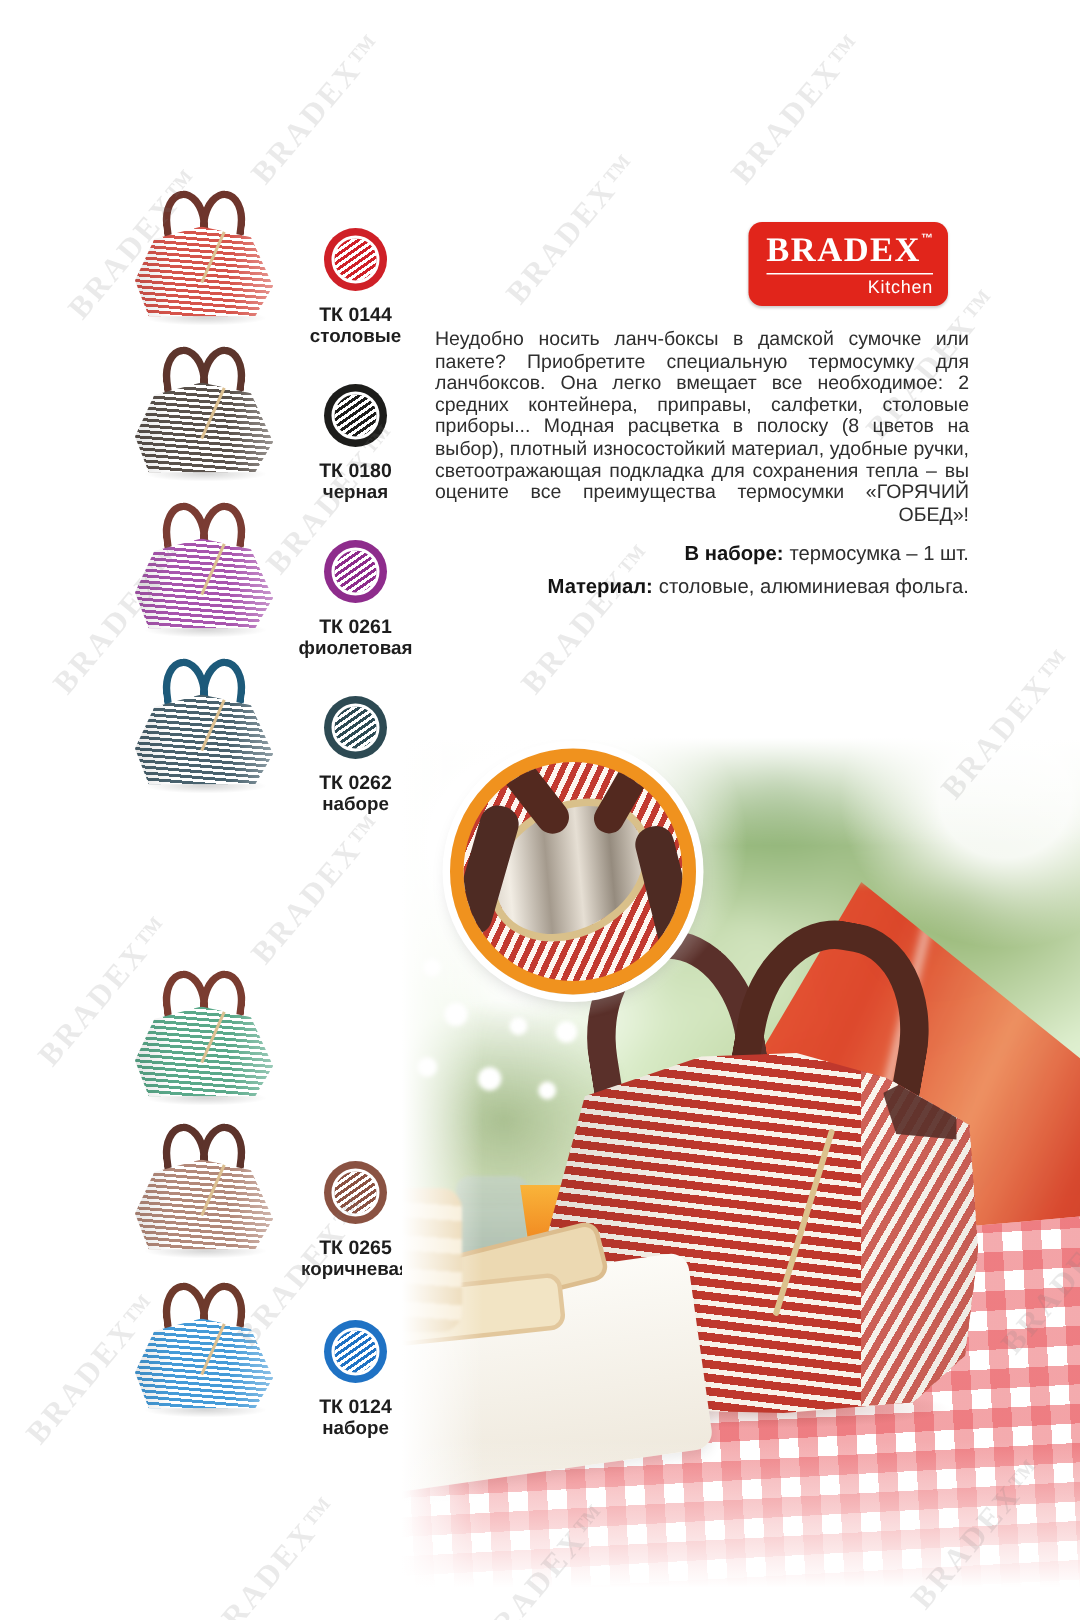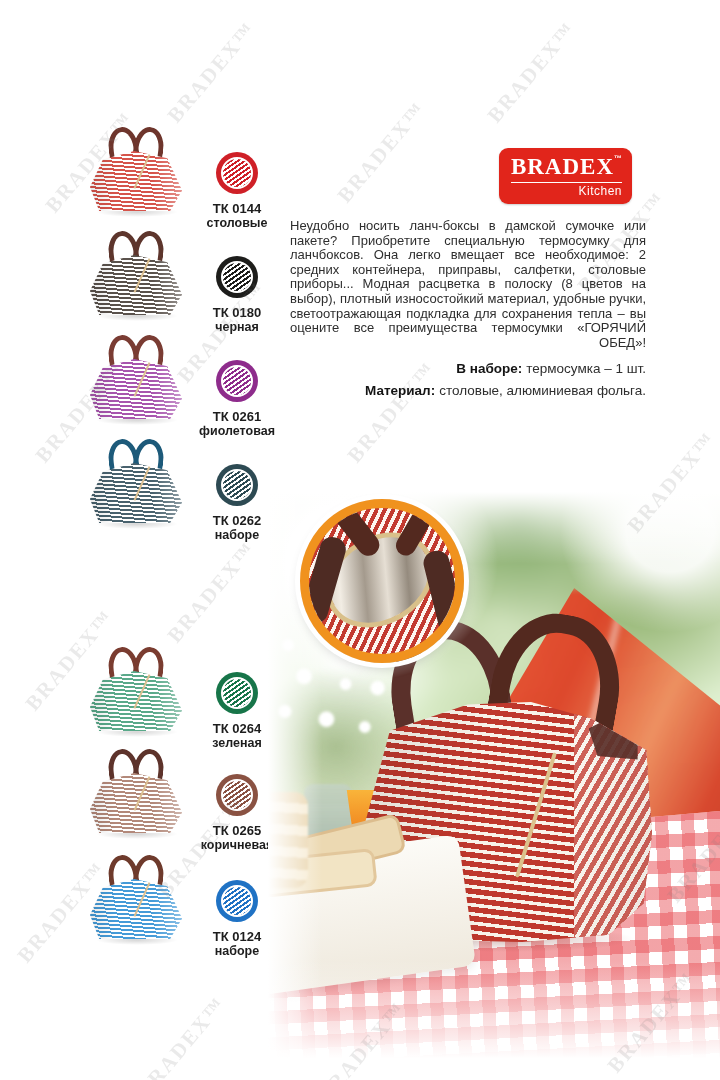--- a/index.html
+++ b/index.html
@@ -268,21 +268,20 @@
     <div class="bagart">
         <div class="bsh"></div>
         <i class="bh bhl"></i>
         <i class="bh bhr"></i>
         <span class="bb">
           <b></b>
           <i></i>
         </span>
         <span class="bz"></span>
       </div>
-    <div class="swblock"><span class="swatch"><i></i></span><span class="vcode">ТК 0264</span><span class="vname">зеленая</span></div>
   </div>
   <div class="vrow" style="top: 747px; --c: #b3897a; --h: #5d332b; --sw: #8a5242;">
     <div class="bagart">
         <div class="bsh"></div>
         <i class="bh bhl"></i>
         <i class="bh bhr"></i>
         <span class="bb">
           <b></b>
           <i></i>
         </span>

